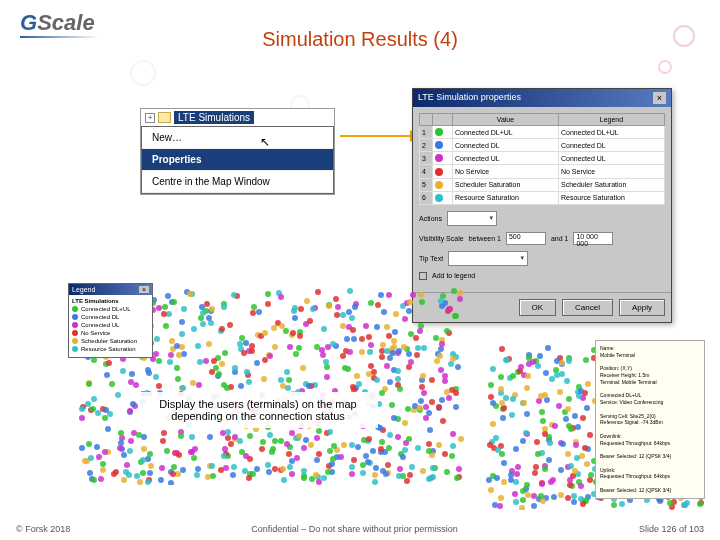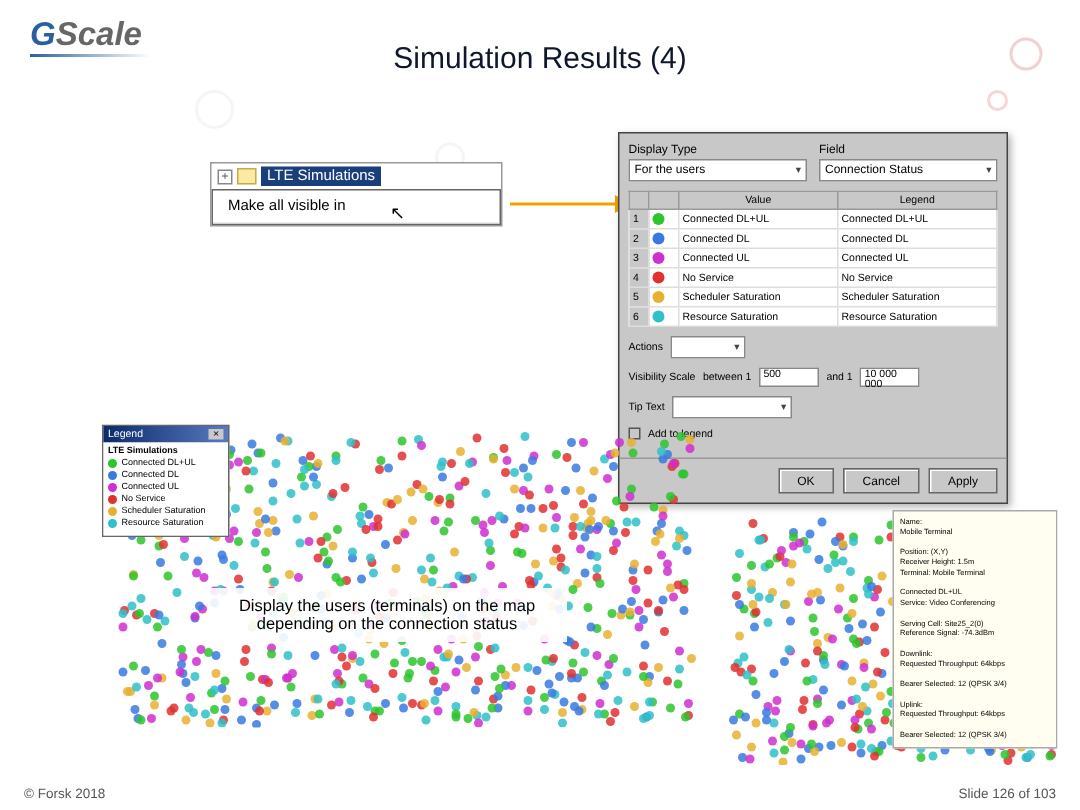--- a/index.html
+++ b/index.html
@@ -9,21 +9,21 @@
   .logo .g { color:#2a5f9e; }
   .logo .rest { color:#666; }
   .logo-underline { position:absolute; top:36px; left:20px; width:80px; height:2px; background:linear-gradient(to right,#2a5f9e,transparent); }
 
   .watermark { position:absolute; border-radius:50%; }
   .wm1 { top:25px; right:25px; width:22px; height:22px; border:2px solid #f0d0d0; }
   .wm2 { top:60px; right:48px; width:14px; height:14px; border:2px solid #f5d5d5; }
   .wm3 { top:60px; left:130px; width:26px; height:26px; border:2px solid #f5f5f5; }
   .wm4 { top:95px; left:290px; width:20px; height:20px; border:2px solid #f5f5f5; }
 
-  .title { position:absolute; top:28px; left:0; right:0; text-align:center; font-size:20px; color:#0f172a; }
+  .title { position:absolute; top:28px; left:0; right:0; text-align:center; font-size:20px; color:#c2410c; }
 
   
   .tree { position:absolute; top:108px; left:140px; width:195px; background:#fff; border:1px solid #999; font-size:10px; }
   .tree-head { display:flex; align-items:center; gap:3px; padding:2px 4px; }
   .node-toggle { width:10px; height:10px; border:1px solid #888; font-size:8px; line-height:8px; text-align:center; color:#555; }
   .tree-icon { width:13px; height:11px; background:#fce9a6; border:1px solid #c9a94e; }
   .tree-label { background:#1a3e7a; color:#fff; padding:1px 4px; }
   .ctxmenu { border:1px solid #666; background:#fff; }
   .ctxmenu .mi { padding:5px 10px; border-bottom:1px solid #eee; }
   .ctxmenu .hl { background:#1a3e7a; color:#fff; font-weight:bold; }
@@ -84,38 +84,34 @@
 
 <div class="title">Simulation Results (4)</div>
 
 <div class="tree">
   <div class="tree-head">
     <span class="node-toggle">+</span>
     <span class="tree-icon"></span>
     <span class="tree-label">LTE Simulations</span>
   </div>
   <div class="ctxmenu">
-    <div class="mi">Make all visible in</div>
+    <div class="mi">New…</div>
+    <div class="mi hl">Properties</div>
+    <div class="mi">Centre in the Map Window</div>
   </div>
 </div>
 <div class="cursor">↖</div>
 <div class="arrow"></div>
 
 <div class="dlg">
+  <div class="dlg-title">
+    <span>LTE Simulation properties</span>
+    <span class="dlg-x">×</span>
+  </div>
   <div class="dlg-body">
-    <div class="dlg-row">
-      <div class="dlg-col">
-        <div class="dlg-lbl">Display Type</div>
-        <div class="dlg-input dlg-sel">For the users</div>
-      </div>
-      <div class="dlg-col">
-        <div class="dlg-lbl">Field</div>
-        <div class="dlg-input dlg-sel">Connection Status</div>
-      </div>
-    </div>
     <table class="dlg-table">
       <tbody>
           <tr>
         <th></th>
         <th></th>
         <th>Value</th>
         <th>Legend</th>
       </tr>
       </tbody>
         <tbody id="dlg-rows">
@@ -1257,14 +1253,15 @@
       <div class="dot" style="left: 161.315px; top: 135.782px; background: rgb(58, 122, 224);"></div>
       <div class="dot" style="left: 187.97px; top: 115.422px; background: rgb(232, 176, 48);"></div>
       <div class="dot" style="left: 131.006px; top: 161.98px; background: rgb(45, 196, 45);"></div>
       <div class="dot" style="left: 79.4846px; top: 19.7472px; background: rgb(232, 176, 48);"></div>
     </div>
   <div class="info" id="info-box">Name:<br>Mobile Terminal<br>&nbsp;<br>Position: (X,Y)<br>Receiver Height: 1.5m<br>Terminal: Mobile Terminal<br>&nbsp;<br>Connected DL+UL<br>Service: Video Conferencing<br>&nbsp;<br>Serving Cell: Site25_2(0)<br>Reference Signal: -74.3dBm<br>&nbsp;<br>Downlink:<br>Requested Throughput: 64kbps<br>&nbsp;<br>Bearer Selected: 12 (QPSK 3/4)<br>&nbsp;<br>Uplink:<br>Requested Throughput: 64kbps<br>&nbsp;<br>Bearer Selected: 12 (QPSK 3/4)</div>
 </div>
 
 <div class="footer">
   <span>© Forsk 2018</span>
+  <span>Confidential – Do not share without prior permission</span>
   <span>Slide 126 of 103</span>
 </div>
 
 </body></html>

